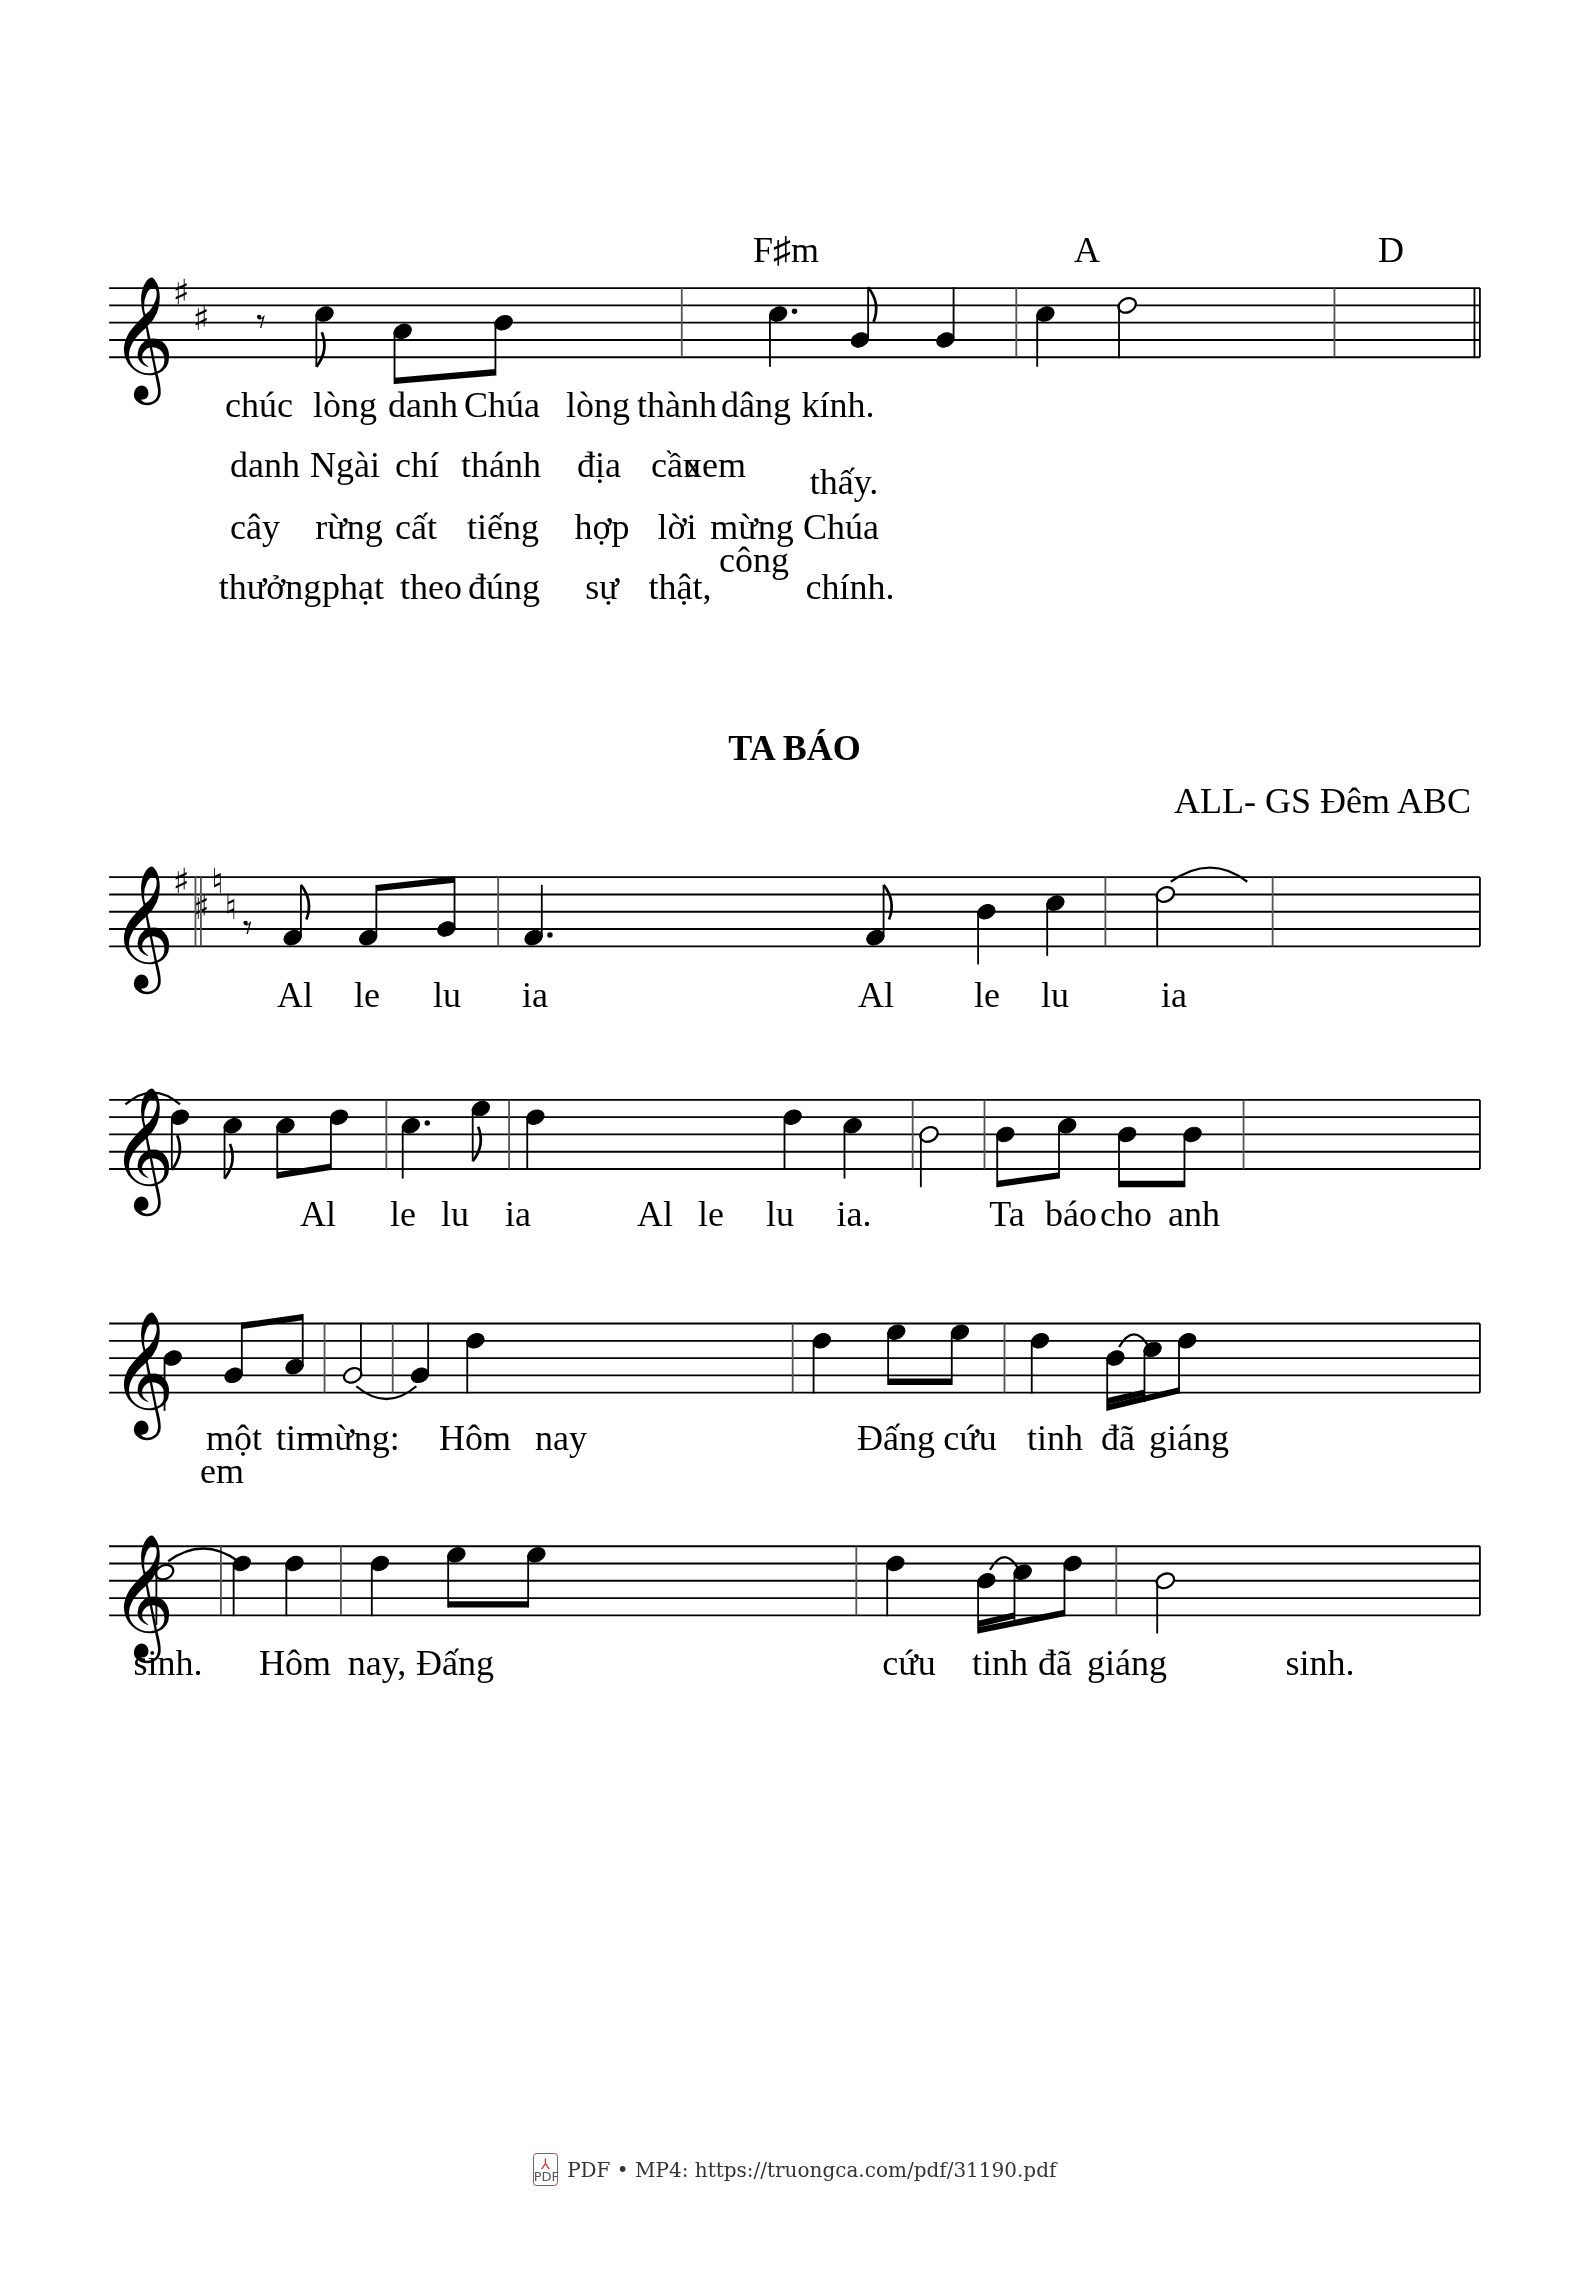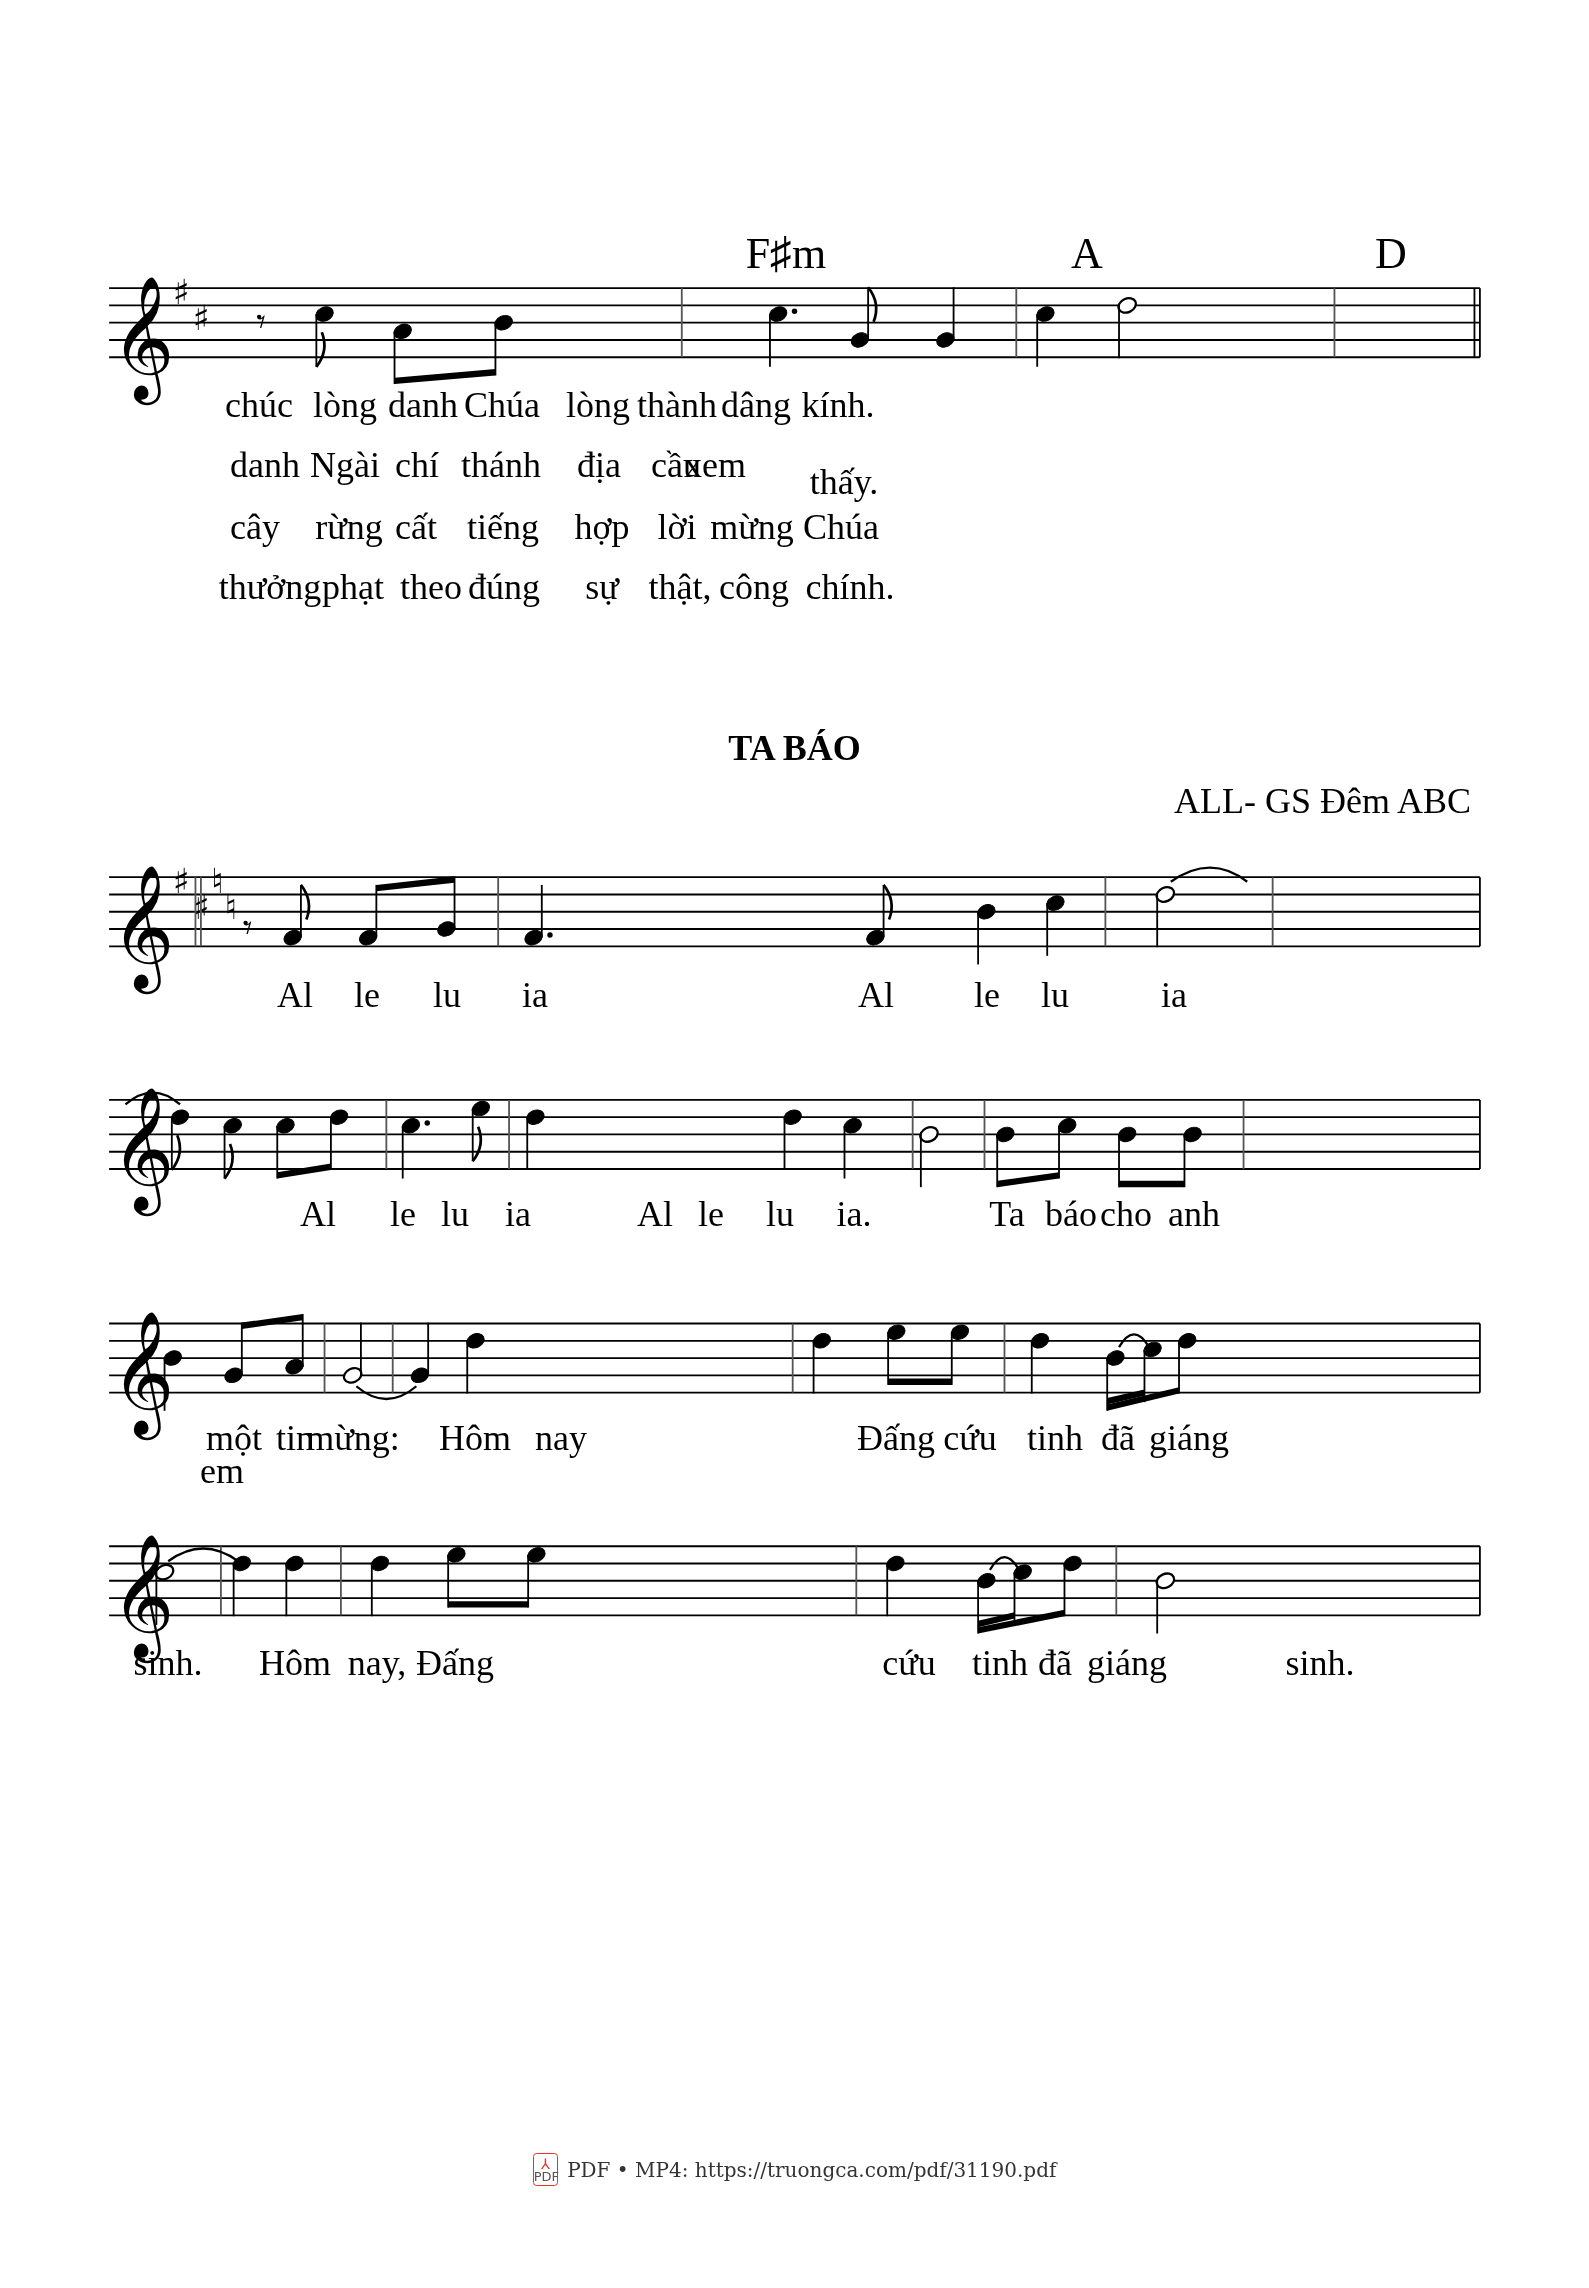--- a/index.html
+++ b/index.html
@@ -1,21 +1,21 @@
 <!DOCTYPE html>
 <html style="font-size:14.5px"><head>
 <meta charset="utf-8">
 <style>
   html, body { margin:0; padding:0; background:#ffffff; }
   body { width:1589px; height:2288px; position:relative; overflow:hidden;
          font-family:"Liberation Serif", "DejaVu Serif", serif; color:#000; }
   #score { position:absolute; left:0; top:0; }
   .lyric { position:absolute; font-size:36px; white-space:nowrap; transform:translateX(-50%);
            font-family:"Liberation Serif", serif; line-height:1; }
-  .chord { position:absolute; font-size:44px; transform:translateX(-50%); line-height:1;
+  .chord { position:absolute; font-size:36px; transform:translateX(-50%); line-height:1;
            font-family:"Liberation Serif", serif; }
   .title { position:absolute; left:0; width:1589px; text-align:center; top:727px;
            font-size:36px; font-weight:bold; font-family:"Liberation Serif", serif; }
   .composer { position:absolute; right:118px; top:780px; font-size:36px;
               font-family:"Liberation Serif", serif; }
   .footer { position:absolute; top:2153px; left:0; width:1589px; display:flex;
             justify-content:center; align-items:center; gap:9px; }
   .footer-text { font-family:"DejaVu Serif", serif; font-size:20px; color:#333; }
   .pdf-icon { width:25.5px; height:33px; border:1.8px solid #e8332a; border-radius:3.6px;
               position:relative; background:#fff; box-sizing:border-box; }
@@ -270,21 +270,21 @@
     <div class="lyric" style="left: 602px; top: 509px;">hợp</div>
     <div class="lyric" style="left: 677px; top: 509px;">lời</div>
     <div class="lyric" style="left: 752px; top: 509px;">mừng</div>
     <div class="lyric" style="left: 841px; top: 509px;">Chúa</div>
     <div class="lyric" style="left: 270px; top: 569px;">thưởng</div>
     <div class="lyric" style="left: 353px; top: 569px;">phạt</div>
     <div class="lyric" style="left: 431px; top: 569px;">theo</div>
     <div class="lyric" style="left: 504px; top: 569px;">đúng</div>
     <div class="lyric" style="left: 602px; top: 569px;">sự</div>
     <div class="lyric" style="left: 680px; top: 569px;">thật,</div>
-    <div class="lyric" style="left: 754px; top: 569px; font-family: Liberation Serif, serif;">công</div>
+    <div class="lyric" style="left: 754px; top: 542px; font-family: Liberation Serif, serif;">công</div>
     <div class="lyric" style="left: 850px; top: 569px; text-align: center;">chính.</div>
     <div class="lyric" style="left: 295px; top: 977px;">Al</div>
     <div class="lyric" style="left: 367px; top: 977px;">le</div>
     <div class="lyric" style="left: 447px; top: 977px;">lu</div>
     <div class="lyric" style="left: 535px; top: 977px;">ia</div>
     <div class="lyric" style="left: 876px; top: 977px;">Al</div>
     <div class="lyric" style="left: 987px; top: 977px;">le</div>
     <div class="lyric" style="left: 1055px; top: 977px;">lu</div>
     <div class="lyric" style="left: 1174px; top: 977px;">ia</div>
     <div class="lyric" style="left: 318px; top: 1196px;">Al</div>

